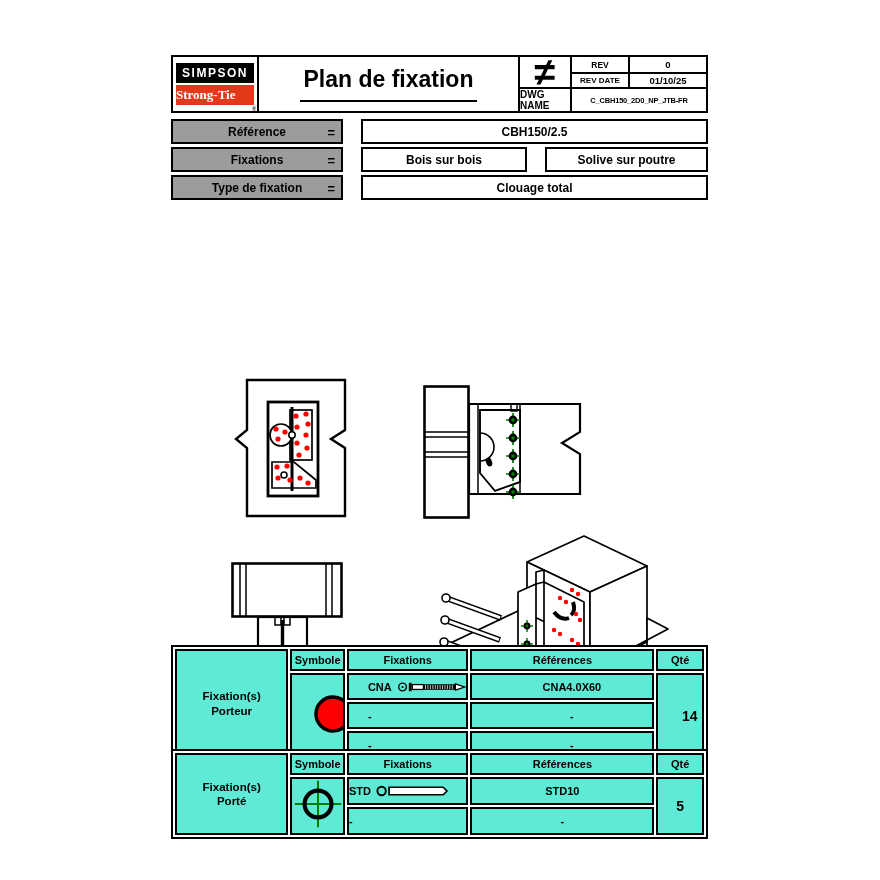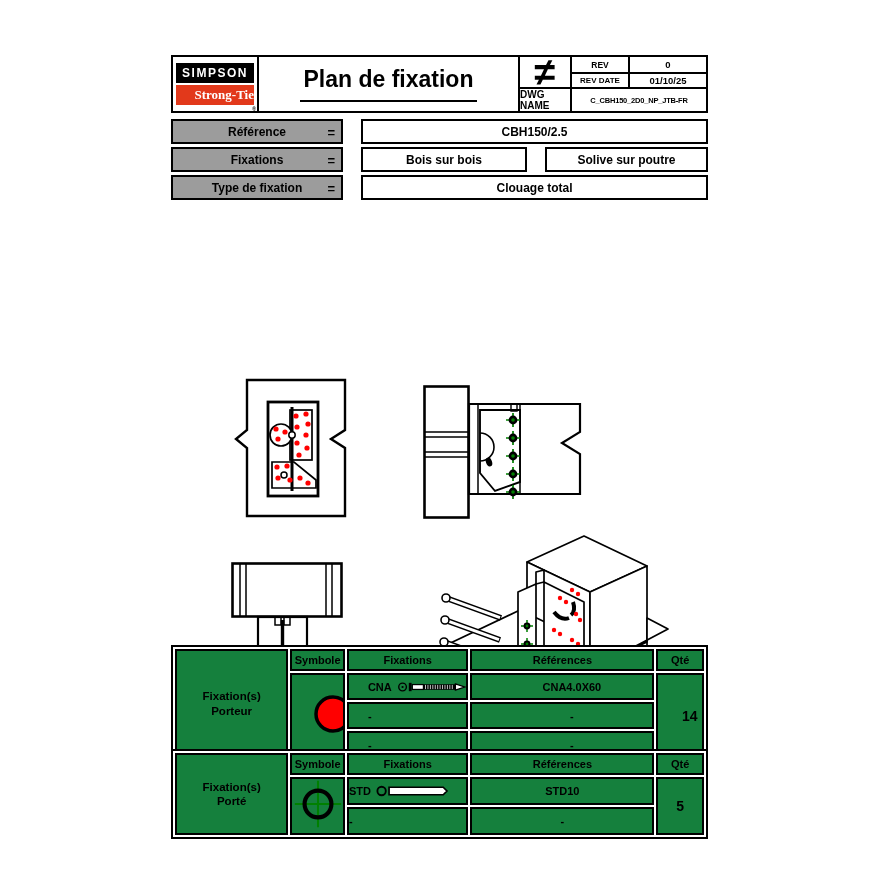--- a/index.html
+++ b/index.html
@@ -3,21 +3,21 @@
 <meta charset="utf-8">
 <style>
   html,body{margin:0;padding:0;background:#fff;}
   body{width:880px;height:880px;position:relative;font-family:"Liberation Sans",sans-serif;color:#000;}
   .sheet{position:absolute;left:171px;top:55px;width:537px;height:790px;font-weight:700;text-decoration:underline;}
 
   
   .hdr{position:absolute;left:0;top:0;width:537px;height:58px;border:2.5px solid #000;display:flex;box-sizing:border-box;}
   .logo-cell{width:86px;border-right:2px solid #000;box-sizing:border-box;padding:2px 3px;position:relative;display:flex;flex-direction:column;justify-content:center;gap:2px;}
   .logo-black{background:#000;color:#fff;font-size:12px;letter-spacing:1.5px;text-align:center;padding:3px 0;}
-  .logo-red{background:var(--logo_red,#e2391b);color:#fff;font-family:"Liberation Serif",serif;font-size:13px;text-align:right;padding:2px 0;}
+  .logo-red{background:var(--logo_red,#e2391b);color:#fff;font-family:"Liberation Serif",serif;font-size:13px;text-align:left;padding:2px 0;}
   .reg{position:absolute;right:1px;bottom:-1px;font-size:5px;}
   .title-cell{flex:1;border-right:2px solid #000;box-sizing:border-box;display:flex;align-items:center;justify-content:center;}
   .title-text{font-size:23px;border-bottom:2.5px solid #000;padding:0 4px 7px 4px;}
   .hdr-right{width:186px;display:grid;grid-template-columns:50px 58px 1fr;grid-template-rows:1fr 1fr 1fr;}
   .hdr-right>div{display:flex;align-items:center;justify-content:center;box-sizing:border-box;}
   .c-sym{grid-column:1;grid-row:1/3;font-size:38px;font-weight:900;line-height:1;border-bottom:0;}
   .c-l1{grid-column:2;grid-row:1;border-left:2px solid #000;font-size:8.5px;}
   .c-v1{grid-column:3;grid-row:1;border-left:2px solid #000;font-size:9.5px;}
   .c-l2{grid-column:2;grid-row:2;border-left:2px solid #000;border-top:2px solid #000;font-size:8px;}
   .c-v2{grid-column:3;grid-row:2;border-left:2px solid #000;border-top:2px solid #000;font-size:9.5px;}
@@ -32,21 +32,21 @@
   .i-val{flex:1;border:2px solid #000;box-sizing:border-box;margin-left:18px;display:flex;align-items:center;justify-content:center;font-size:12px;background:#fff;}
   .i-val.fixed{flex:none;width:166px;}
 
   
   .draw{position:absolute;left:0;top:142px;width:537px;height:448px;}
   .draw svg{position:absolute;overflow:visible;}
 
   
   .fixwrap{position:absolute;left:0;width:537px;border:2.5px solid #000;box-sizing:border-box;background:#fff;}
   .fixwrap table{border-collapse:separate;border-spacing:2px;width:100%;table-layout:fixed;}
-  .fixwrap td{border:2px solid #000;background:#15803d;padding:0;overflow:hidden;}
+  .fixwrap td{border:2px solid #000;background:#5eead4;padding:0;overflow:hidden;}
   .gh{background:var(--header_gray,#9c9c9c);text-align:center;font-size:11px;height:18px;}
   .glabel{background:var(--header_gray,#9c9c9c);text-align:center;font-size:11.5px;line-height:1.25;}
   .sym{text-align:center;vertical-align:middle;}
   .fx{font-size:11px;padding-left:5px;}
   .fx .fxin{display:flex;align-items:center;gap:5px;}
   .ref{text-align:center;font-size:11px;}
   .qty{text-align:center;font-size:14px;}
   .r23 td{height:23px;padding-left:19px;}
   .r24 td{height:24px;}
 </style>

